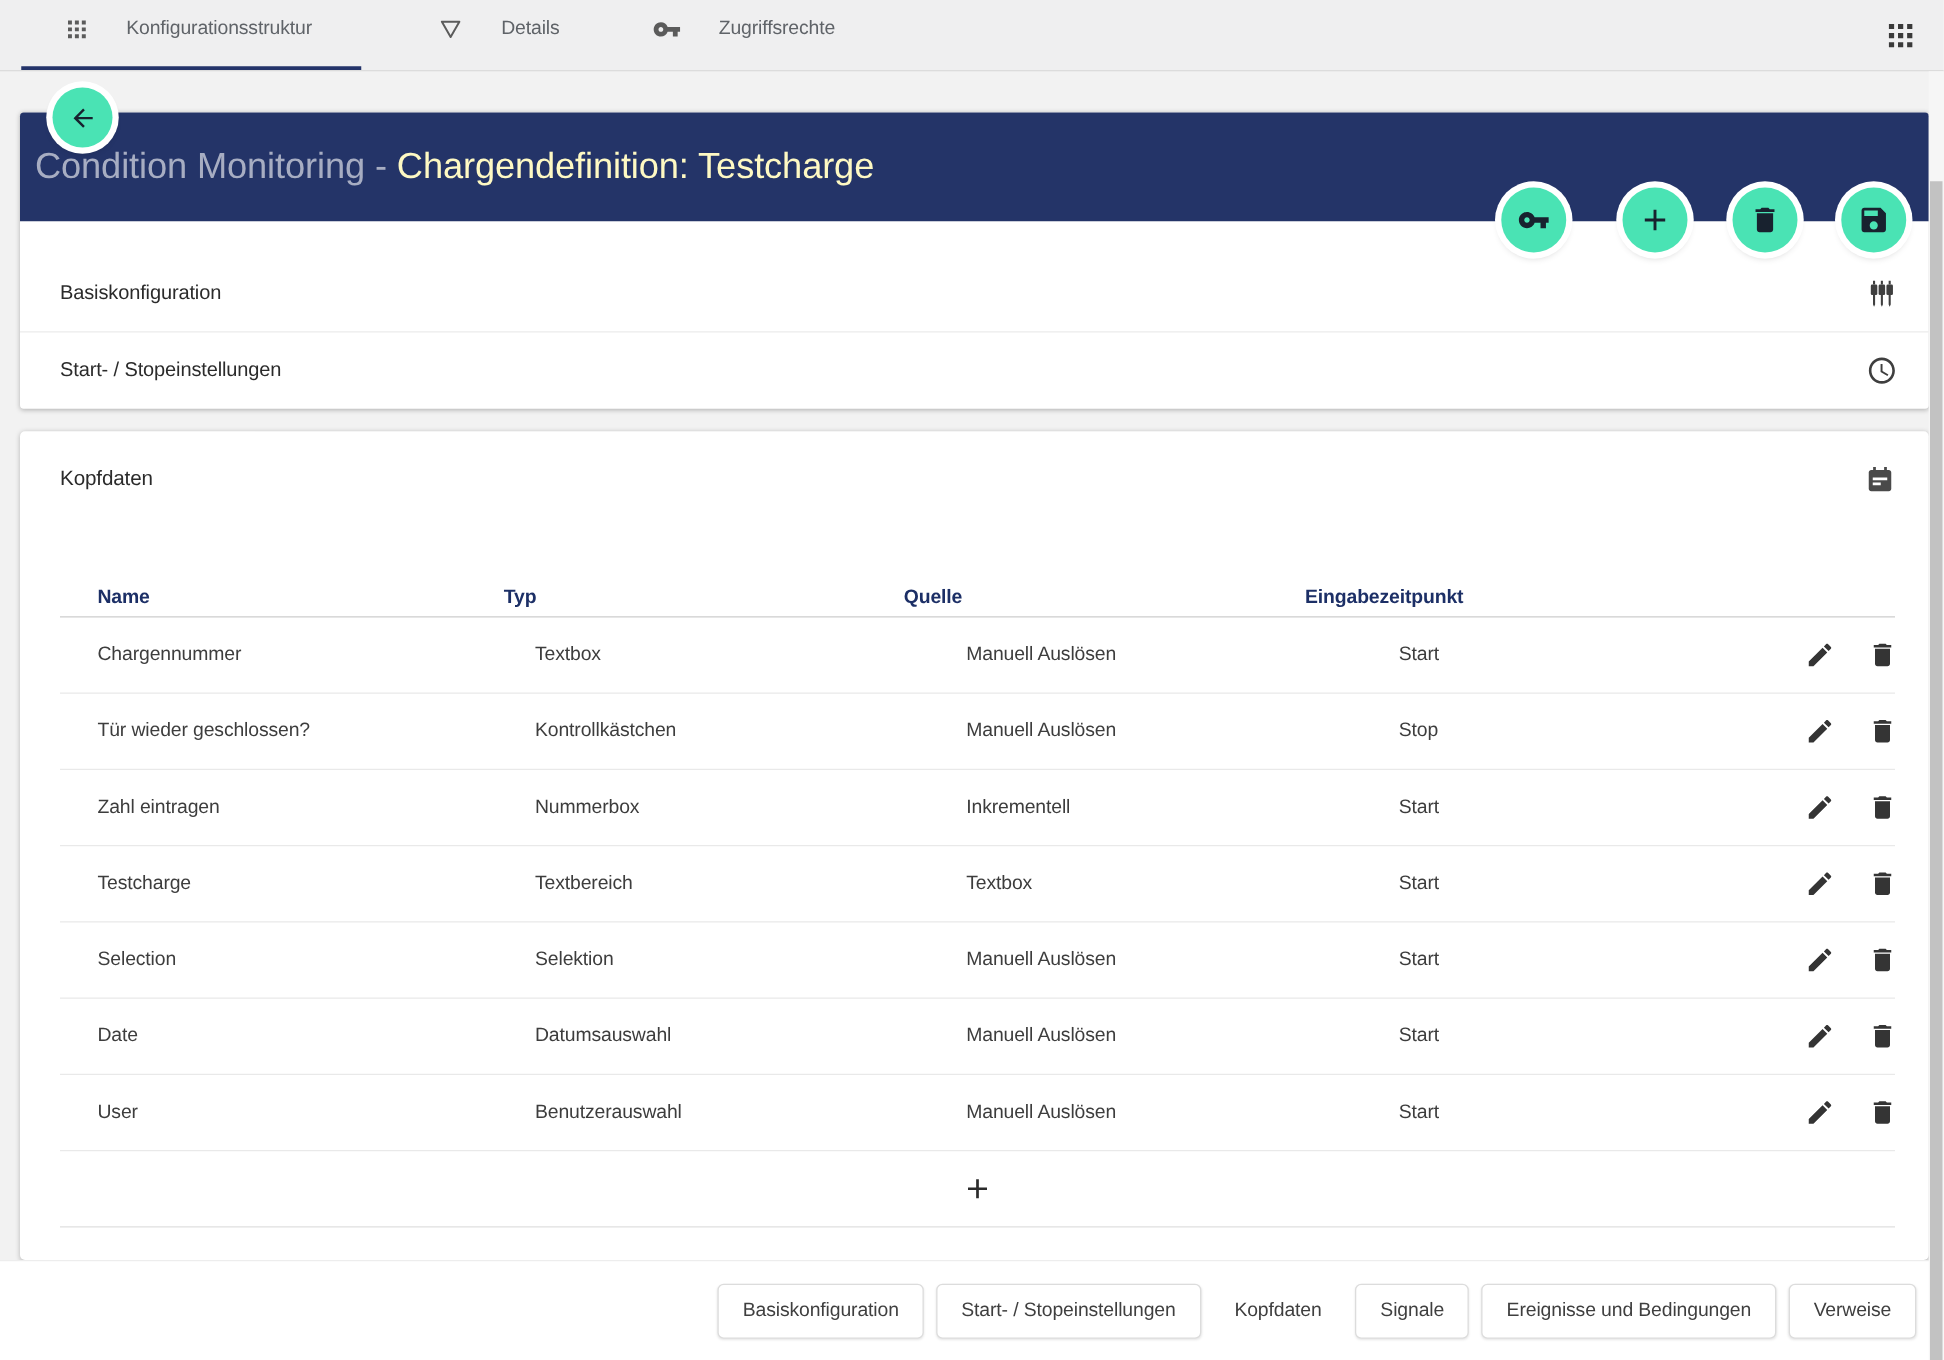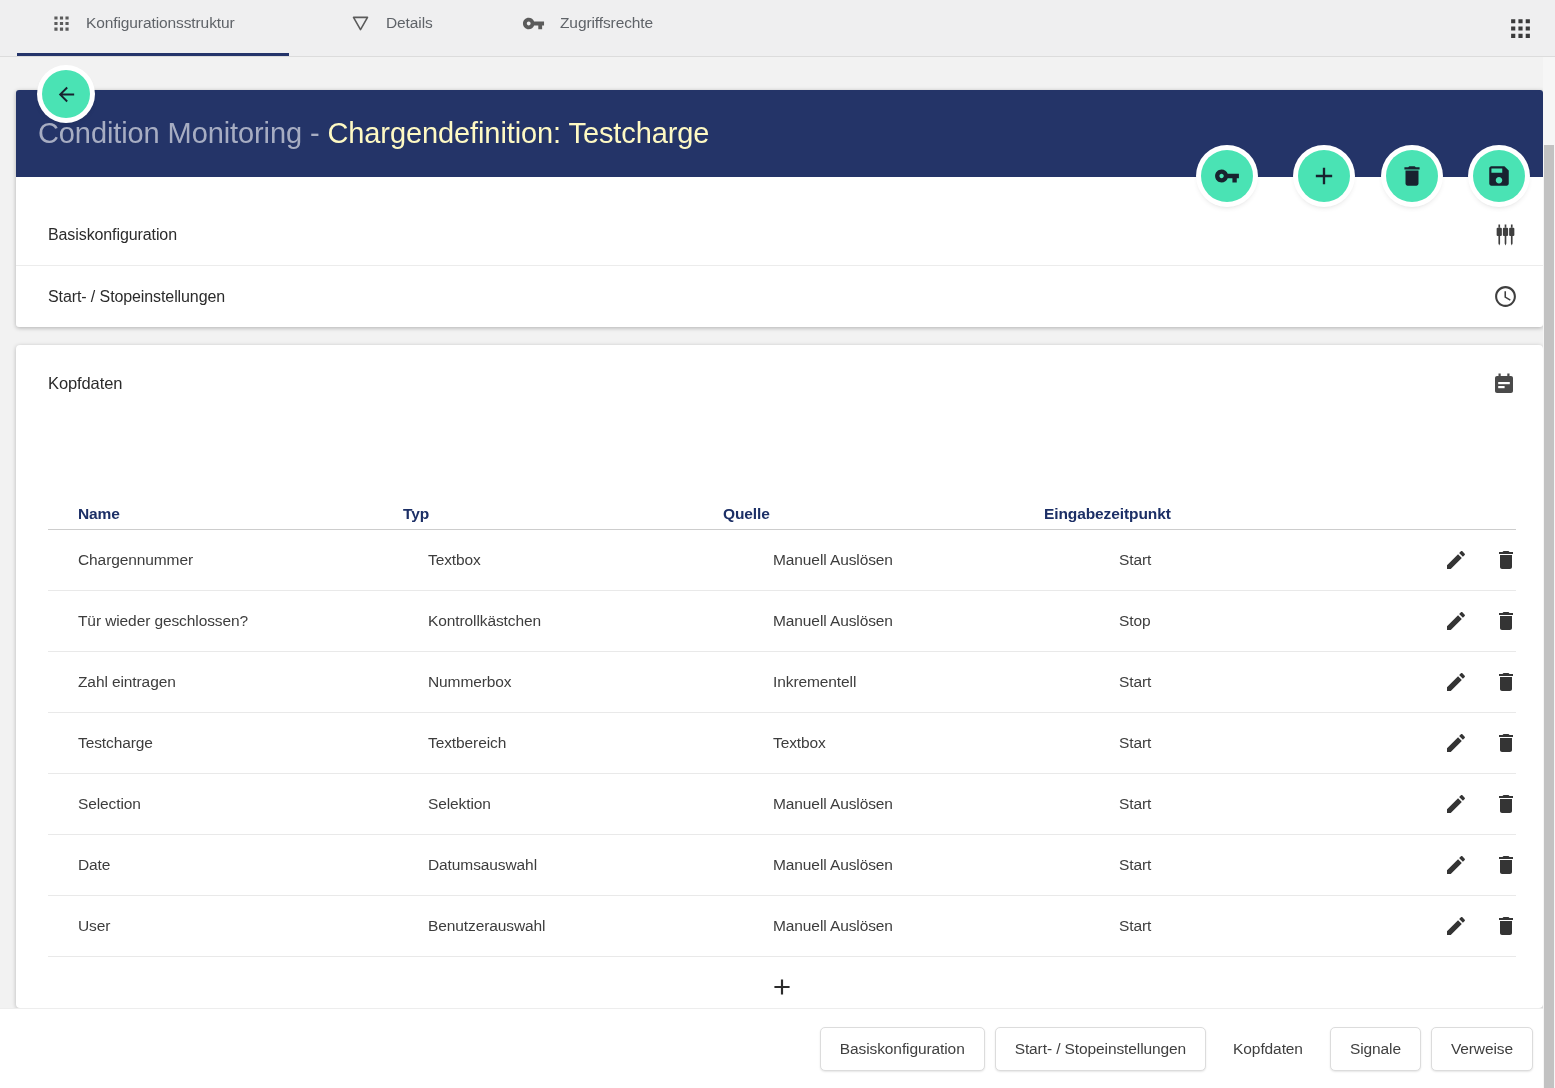--- a/index.html
+++ b/index.html
@@ -13,21 +13,21 @@
   }
   svg { display:block; }
 
   
   .tabbar {
     position:absolute; left:0; top:0; width:1555px; height:57px;
     background:#efeff0; border-bottom:1px solid #dcdcdc; z-index:5;
   }
   .tab {
     position:absolute; top:0; height:46px; display:flex; align-items:center;
-    gap:15px; color:#5f6368; font-size:15.5px; cursor:pointer;
+    gap:30px; color:#5f6368; font-size:15.5px; cursor:pointer;
   }
   .tab .ticon { color:#5b5b5b; }
   .tab-1 { left:52px; }
   .tab-2 { left:350px;align-items:center; }
   .tab-3 { left:522px; }
   .tab-underline {
     position:absolute; left:17px; top:53px; width:272px; height:3px;
     background:#24346a;
   }
   .apps-btn { position:absolute; right:22px; top:16px; color:#3a3a3a; cursor:pointer; }
@@ -46,21 +46,21 @@
   .fab-save { left:1473px; top:150px; width:52px; height:52px; }
 
   
   .main-card {
     position:absolute; left:16px; top:90px; width:1527px; height:237px;
     background:#ffffff; border-radius:3px;
     box-shadow:0 1px 4px rgba(0,0,0,0.28); z-index:2;
   }
   .hero {
     height:87px; background:#243468; border-radius:3px 3px 0 0;
-    display:flex; align-items:center; padding-left:22px;
+    display:flex; align-items:center; padding-left:12px;
     font-size:29px; white-space:pre;
   }
   .title-prefix { color:#a7adc2; }
   .title-main   { color:#fef9c3; }
   .sec-spacer { height:28px; }
   .sec-row {
     height:61px; display:flex; align-items:center;
     padding:0 25px 0 32px; font-size:16px; color:#2b2b2b; cursor:pointer;
   }
   .sec-row.first { border-bottom:1px solid #ececec; }
@@ -76,21 +76,21 @@
   .kopf-cal   { position:absolute; right:27px; top:27px; color:#4a4a4a; }
 
   .ktable { position:absolute; left:32px; top:118px; width:1468px; }
   .thead, .trow {
     display:grid;
     grid-template-columns:355px 320px 321px 300px 1fr;
     align-items:center;
   }
   .thead {
     height:31px; border-bottom:1px solid #cdcdcd;
-    font-weight:bold; font-size:15.5px; color:#1c2f66;margin-top:36px;
+    font-weight:bold; font-size:15.5px; color:#1c2f66;
   }
   .trow { height:61px; border-bottom:1px solid #e9e9e9; font-size:15.5px; color:#3d3d3d;gap:25px; }
   .cell-first { padding-left:30px; }
   .cell-icons {
     display:flex; justify-content:flex-end; align-items:center;
     gap:26px; padding-right:51px; color:#343434;
   }
   .icon-btn { background:none; border:none; color:#343434; cursor:pointer; padding:0; }
   .add-row {
     height:61px; display:flex; align-items:center; justify-content:center;
@@ -450,18 +450,19 @@
       </span>
     </div>
   </div>
 </div>
 
 <div class="bottom-bar">
     <button class="bbtn">Basiskonfiguration</button>
     <button class="bbtn">Start- / Stopeinstellungen</button>
     <button class="bbtn current">Kopfdaten</button>
     <button class="bbtn">Signale</button>
+    <button class="bbtn">Ereignisse und Bedingungen</button>
     <button class="bbtn">Verweise</button>
   </div>
 
 <div class="scrollbar">
   <div class="scroll-thumb"></div>
 </div>
 
 </body></html>

